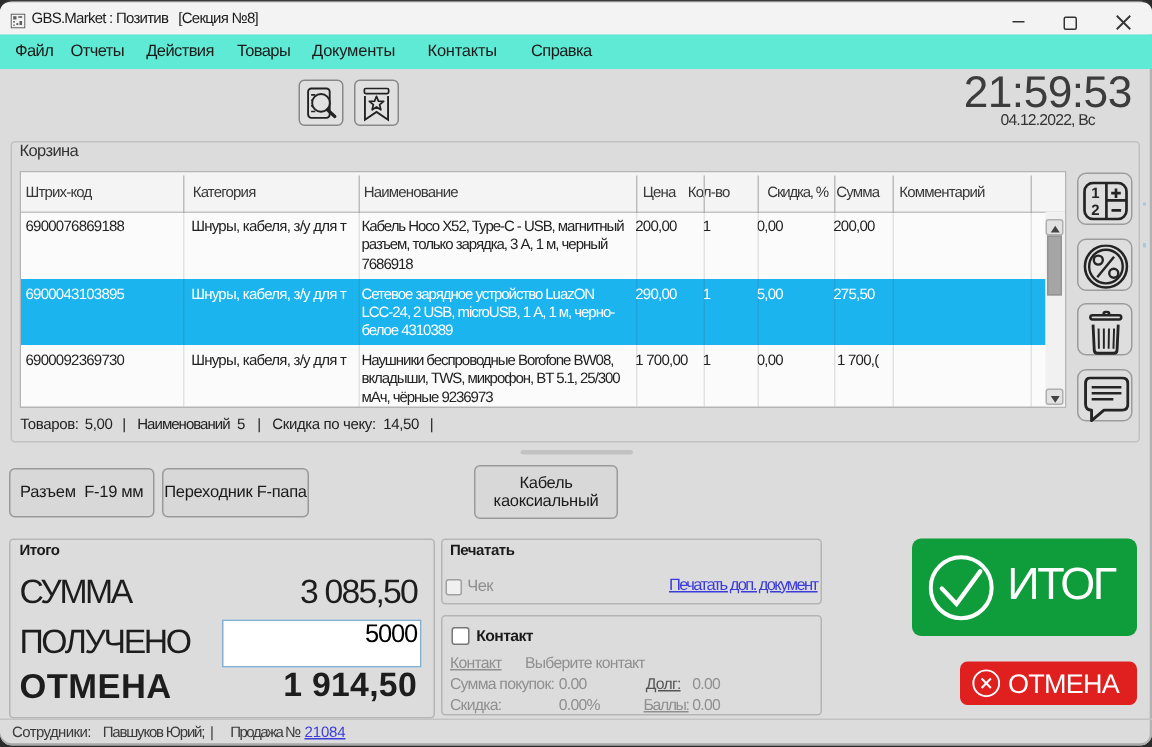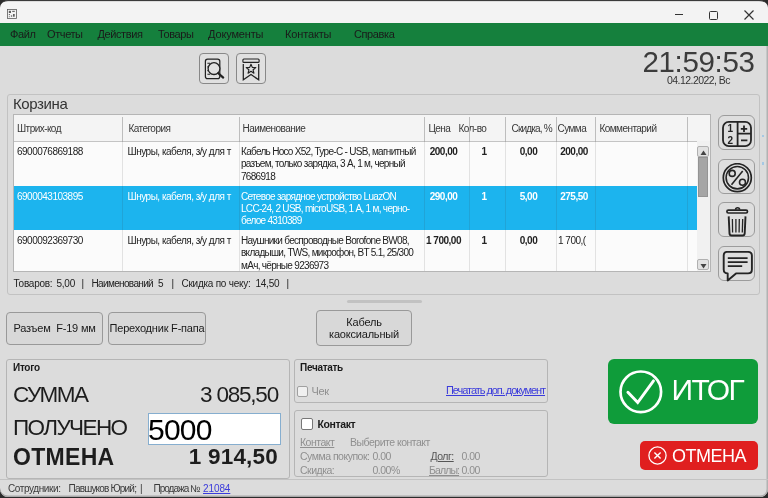--- a/index.html
+++ b/index.html
@@ -3,41 +3,41 @@
 <meta charset="utf-8">
 <style>
   * { margin:0; padding:0; box-sizing:border-box; }
   html,body { width:768px; height:498px; background:#2b2b2b; font-family:"Liberation Sans",sans-serif; overflow:hidden; }
   #win { position:absolute; left:0; top:0; width:768px; height:496.5px; border-radius:8px; background:#dcdcdc; overflow:hidden; border-top:1px solid #3a3a3a; box-shadow: inset -1.5px 0 0 #b2b2b2, inset 0 -1.5px 0 #a8a8a8; }
   .abs { position:absolute; }
   
   #titlebar { position:absolute; left:0; top:1px; width:100%; height:21px; background:#f3f3f3; }
   #title-text { position:absolute; left:21px; top:4.5px; font-size:10px; color:#1b1b1b; letter-spacing:-0.5px; white-space:pre; }
   
-  #menubar { position:absolute; left:0; top:22px; width:100%; height:23px; background:#15803d;text-decoration:underline; }
+  #menubar { position:absolute; left:0; top:22px; width:100%; height:23px; background:#5eead4;text-decoration:underline; }
   .mi { position:absolute; top:4.5px; font-size:11px; color:#1a1a1a; letter-spacing:-0.4px; }
   
   #search { position:absolute; left:8px; top:52px; width:185px; height:31px; background:#fff; border:1px solid #7a7a7a; }
   #search span { position:absolute; left:6px; top:7px; font-size:15px; color:#9b9b9b; }
   .sbtn { position:absolute; top:52px; width:30px; height:31px; background:#e0e0e0; border:1px solid #888; border-radius:4px; }
   
   #clock { position:absolute; top:44px; right:13.5px; font-size:29.5px; color:#3c3c3c; letter-spacing:-0.35px; }
   #date { position:absolute; top:73px; left:667px; font-size:10.5px; color:#333; letter-spacing:-0.55px; }
   
   #cartbox { position:absolute; left:7px; top:93px; width:752.5px; height:201px; border:1px solid #c2c2c2; border-radius:3px; }
-  #cartlabel { position:absolute; left:13px; top:94px; font-size:15px; color:#333; letter-spacing:-0.4px; }
+  #cartlabel { position:absolute; left:13px; top:94px; font-size:11px; color:#333; letter-spacing:-0.4px; }
   
   #table { position:absolute; left:12.5px; top:113px; width:698px; height:157.5px; background:#fbfbfb; border:1px solid #b5b5b5; }
   #thead { position:absolute; left:0; top:0; width:100%; height:27px; background:#f4f4f4; border-bottom:1px solid #c4c4c4; }
   .th { position:absolute; top:8px; font-size:10px; color:#383838; letter-spacing:-0.55px; white-space:nowrap; }
   .vsep-h { position:absolute; top:2px; height:25px; width:1px; background:#bdbdbd; }
   .vsep-b { position:absolute; top:26px; height:129.5px; width:1px; background:rgba(60,60,60,0.13); }
   .row { position:absolute; left:0; width:683px; overflow:hidden; }
   .cell { position:absolute; font-size:10px; color:#222; letter-spacing:-0.5px; white-space:nowrap; line-height:12.4px; overflow:hidden; }
-  .num { text-align:center;font-weight:bold; }
+  .num { text-align:left; }
   #row2 { background:#1cb4ee; }
   #row2 .cell { color:#fff; }
   
   #vsb { position:absolute; left:683px; top:26px; width:13px; height:129.5px; background:#f1f1f1; }
   .sbbtn { position:absolute; left:0.5px; width:11.5px; height:11.5px; background:#e2e2e2; border:1px solid #b0b0b0; border-radius:2px; }
   
   #cartfoot { position:absolute; left:13.5px; top:277px; width:300px; height:13px; font-size:10px; color:#222; letter-spacing:-0.25px; }
   
   .ibtn { position:absolute; left:718px; width:37px; height:35px; background:#dedede; border:1px solid #9c9c9c; border-radius:6px; }
   
@@ -68,20 +68,21 @@
   <div id="titlebar">
     <svg class="abs" style="left:7px;top:6.5px" width="10" height="10" viewBox="0 0 10 10">
       <rect x="0.4" y="0.4" width="9.2" height="9.2" fill="none" stroke="#5a5a5a" stroke-width="0.8"></rect>
       <rect x="1.8" y="1.8" width="2.2" height="2.2" fill="#5f5f5f"></rect>
       <rect x="5.2" y="1.8" width="2.6" height="1.1" fill="#5f5f5f"></rect>
       <rect x="1.8" y="5" width="1.1" height="1.1" fill="#5f5f5f"></rect>
       <rect x="3.9" y="6.4" width="1.3" height="1.3" fill="#5f5f5f"></rect>
       <rect x="6" y="5" width="1.7" height="2.7" fill="#5f5f5f"></rect>
       <rect x="1.8" y="7.4" width="1.1" height="0.8" fill="#5f5f5f"></rect>
     </svg>
+    <span id="title-text">GBS.Market : Позитив   [Секция №8]</span>
     <div class="abs" style="left:675px;top:12px;width:8px;height:1.2px;background:#333"></div>
     <div class="abs" style="left:709px;top:8.5px;width:9px;height:9px;border:1.3px solid #333;border-radius:1.5px"></div>
     <svg class="abs" style="left:744px;top:8px" width="10" height="10" viewBox="0 0 10 10">
       <path d="M0.5 0.5 L9.5 9.5 M9.5 0.5 L0.5 9.5" stroke="#333" stroke-width="1.2"></path>
     </svg>
   </div>
 
   <div id="menubar">
     <span class="mi" style="left:10px">Файл</span>
     <span class="mi" style="left:47px">Отчеты</span>
@@ -238,21 +239,21 @@
   <div class="qbtn" style="left:6px;top:311px;width:97px;height:33px">Разъем&nbsp;&nbsp;F-19 мм</div>
   <div class="qbtn" style="left:108px;top:311px;width:98px;height:33px">Переходник F-папа</div>
   <div class="qbtn" style="left:316px;top:309px;width:96px;height:36px">Кабель<br>каоксиальный</div>
 
   <div id="totbox"></div>
   <div class="abs" style="left:13px;top:361px;font-size:10px;font-weight:bold;color:#1a1a1a;letter-spacing:-0.3px">Итого</div>
   <div class="biglab" style="top:380.5px">СУММА</div>
   <div class="bigval" style="top:380.5px">3 085,50</div>
   <div class="biglab" style="top:413.5px">ПОЛУЧЕНО</div>
   <div id="payinput"></div>
-  <div class="abs" style="left:148px;top:411.5px;width:130px;font-size:30px;color:#000;text-align:left;letter-spacing:-0.8px">5000</div>
+  <div class="abs" style="left:148px;top:411.5px;width:130px;font-size:17px;color:#000;text-align:right;letter-spacing:-0.8px">5000</div>
   <div class="biglab" style="top:442.5px;font-weight:bold;font-size:23px;letter-spacing:0.3px">ОТМЕНА</div>
   <div class="bigval" style="top:442.5px;font-weight:bold;letter-spacing:0.2px">1 914,50</div>
 
   <div id="printbox"></div>
   <div class="small" style="left:300px;top:361px;font-weight:bold;color:#1a1a1a;font-size:10px;letter-spacing:-0.3px">Печатать</div>
   <div class="abs" style="left:297px;top:384.5px;width:11px;height:11px;background:#f0f0f0;border:1px solid #a0a0a0;border-radius:2px"></div>
   <div class="small gray" style="left:311.5px;top:383.5px">Чек</div>
   <div class="small" style="left:446px;top:382.5px;color:#3b3bdb;text-decoration:underline;letter-spacing:-1.05px">Печатать доп. документ</div>
 
   <div id="contactbox"></div>

